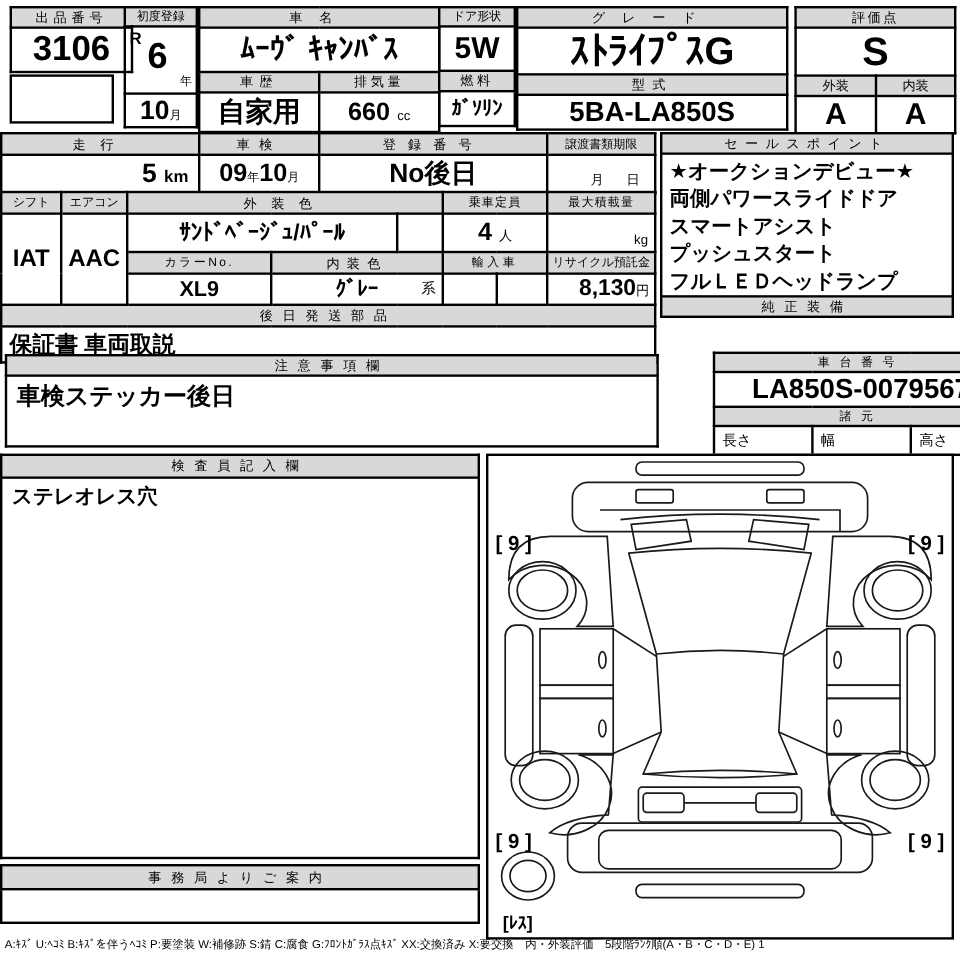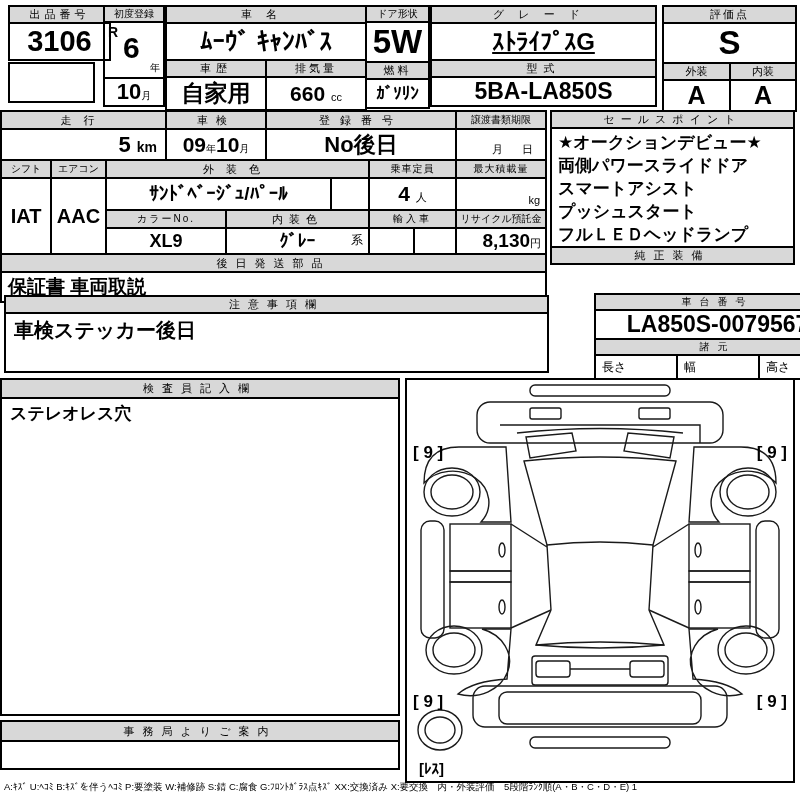--- a/index.html
+++ b/index.html
@@ -76,38 +76,38 @@
     </tr>
   </tbody>
     </table>
 
   <table class="abs" style="left:365px;top:5px;width:65px;">
     <tbody>
         <tr style="height:16px;">
           <td class="h" style="font-size:10px;">ドア形状</td>
         </tr>
     <tr style="height:37px;">
-          <td class="v" style="font-size:33px;">5W</td>
+          <td class="v" style="font-size:25px;">5W</td>
         </tr>
     <tr style="height:16px;">
           <td class="h" style="letter-spacing:3px;">燃料</td>
         </tr>
     <tr style="height:29px;">
           <td class="v" style="font-size:17px;">ｶﾞｿﾘﾝ</td>
         </tr>
   </tbody>
     </table>
 
   <table class="abs" style="left:430px;top:5px;width:227px;">
     <tbody>
         <tr style="height:16px;">
           <td class="h" style="letter-spacing:14px;">グレード</td>
         </tr>
     <tr style="height:37px;">
-          <td class="v" style="font-size:24px;text-decoration:underline;">ｽﾄﾗｲﾌﾟｽG</td>
+          <td class="v" style="font-size:32px;">ｽﾄﾗｲﾌﾟｽG</td>
         </tr>
     <tr style="height:16px;">
           <td class="h" style="letter-spacing:6px;">型式</td>
         </tr>
     <tr style="height:24px;">
           <td class="v" style="font-size:23px;">5BA-LA850S</td>
         </tr>
   </tbody>
     </table>
 

